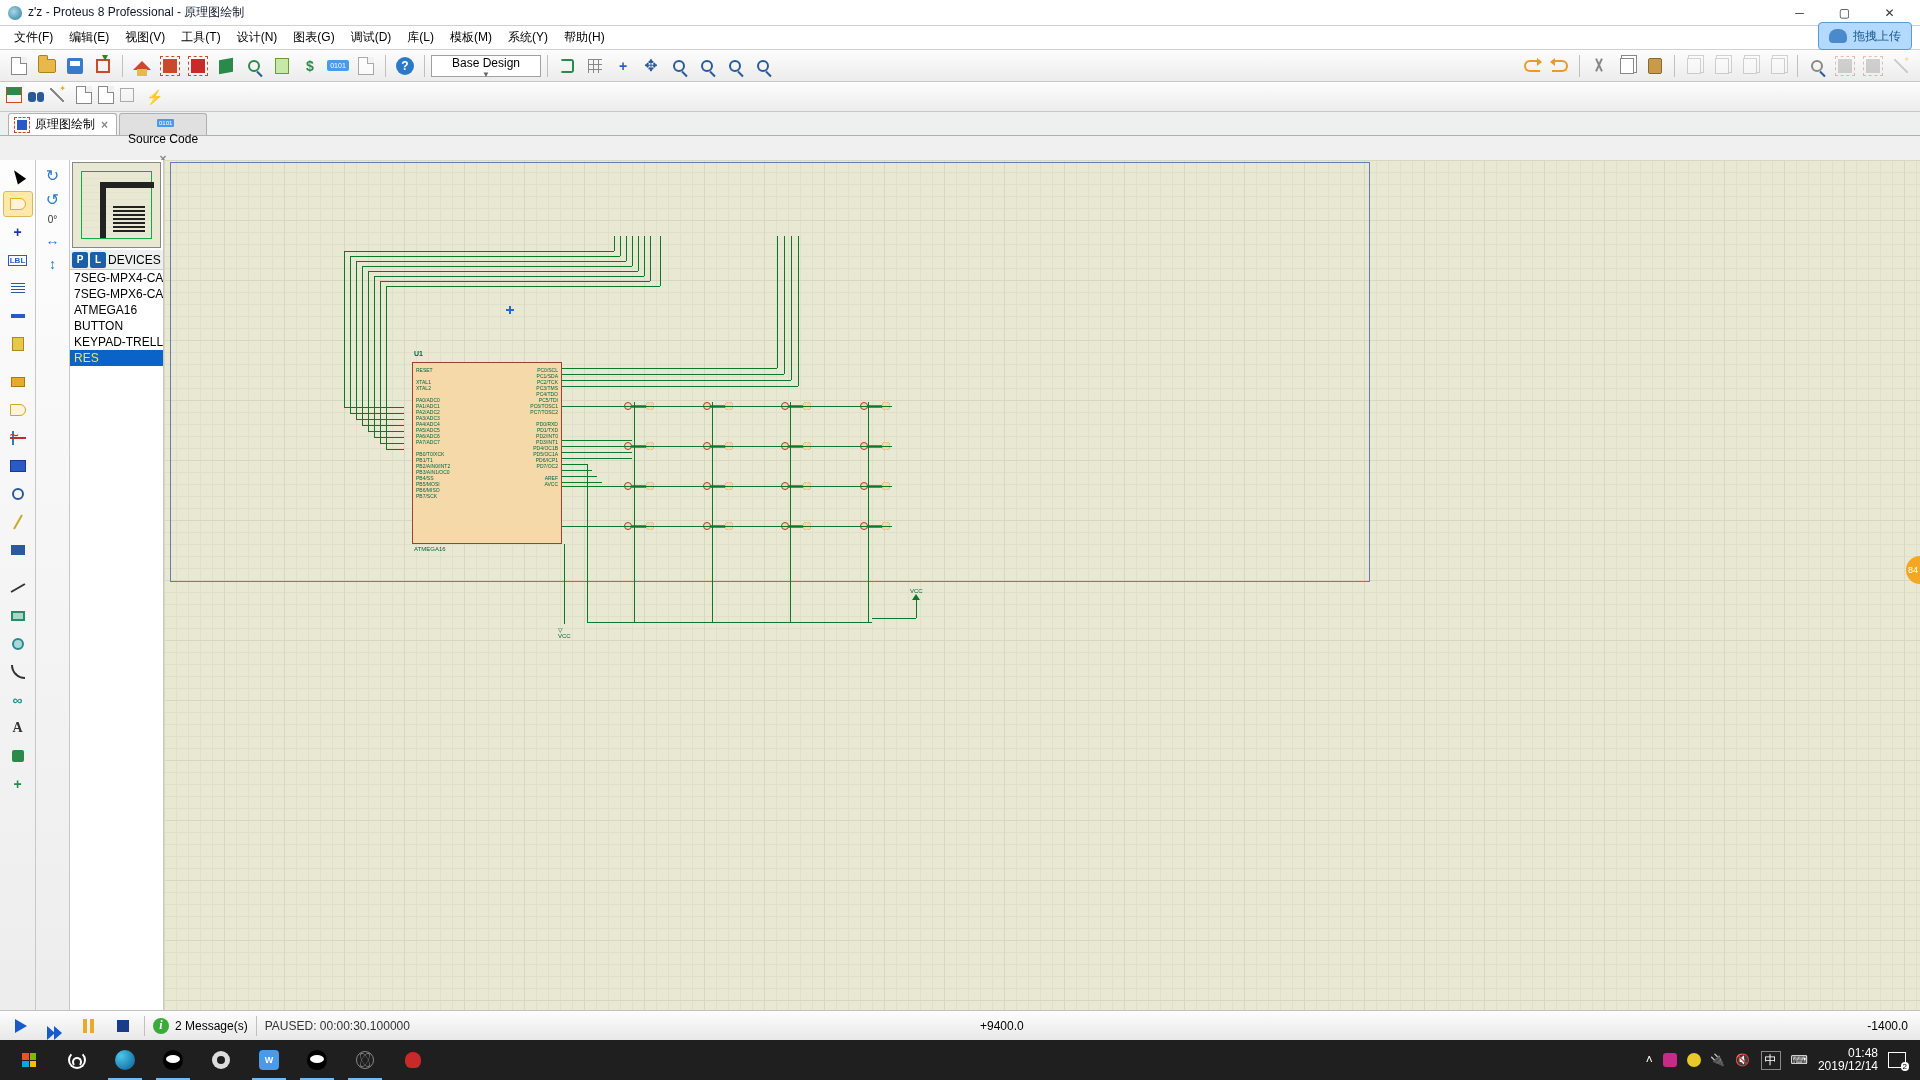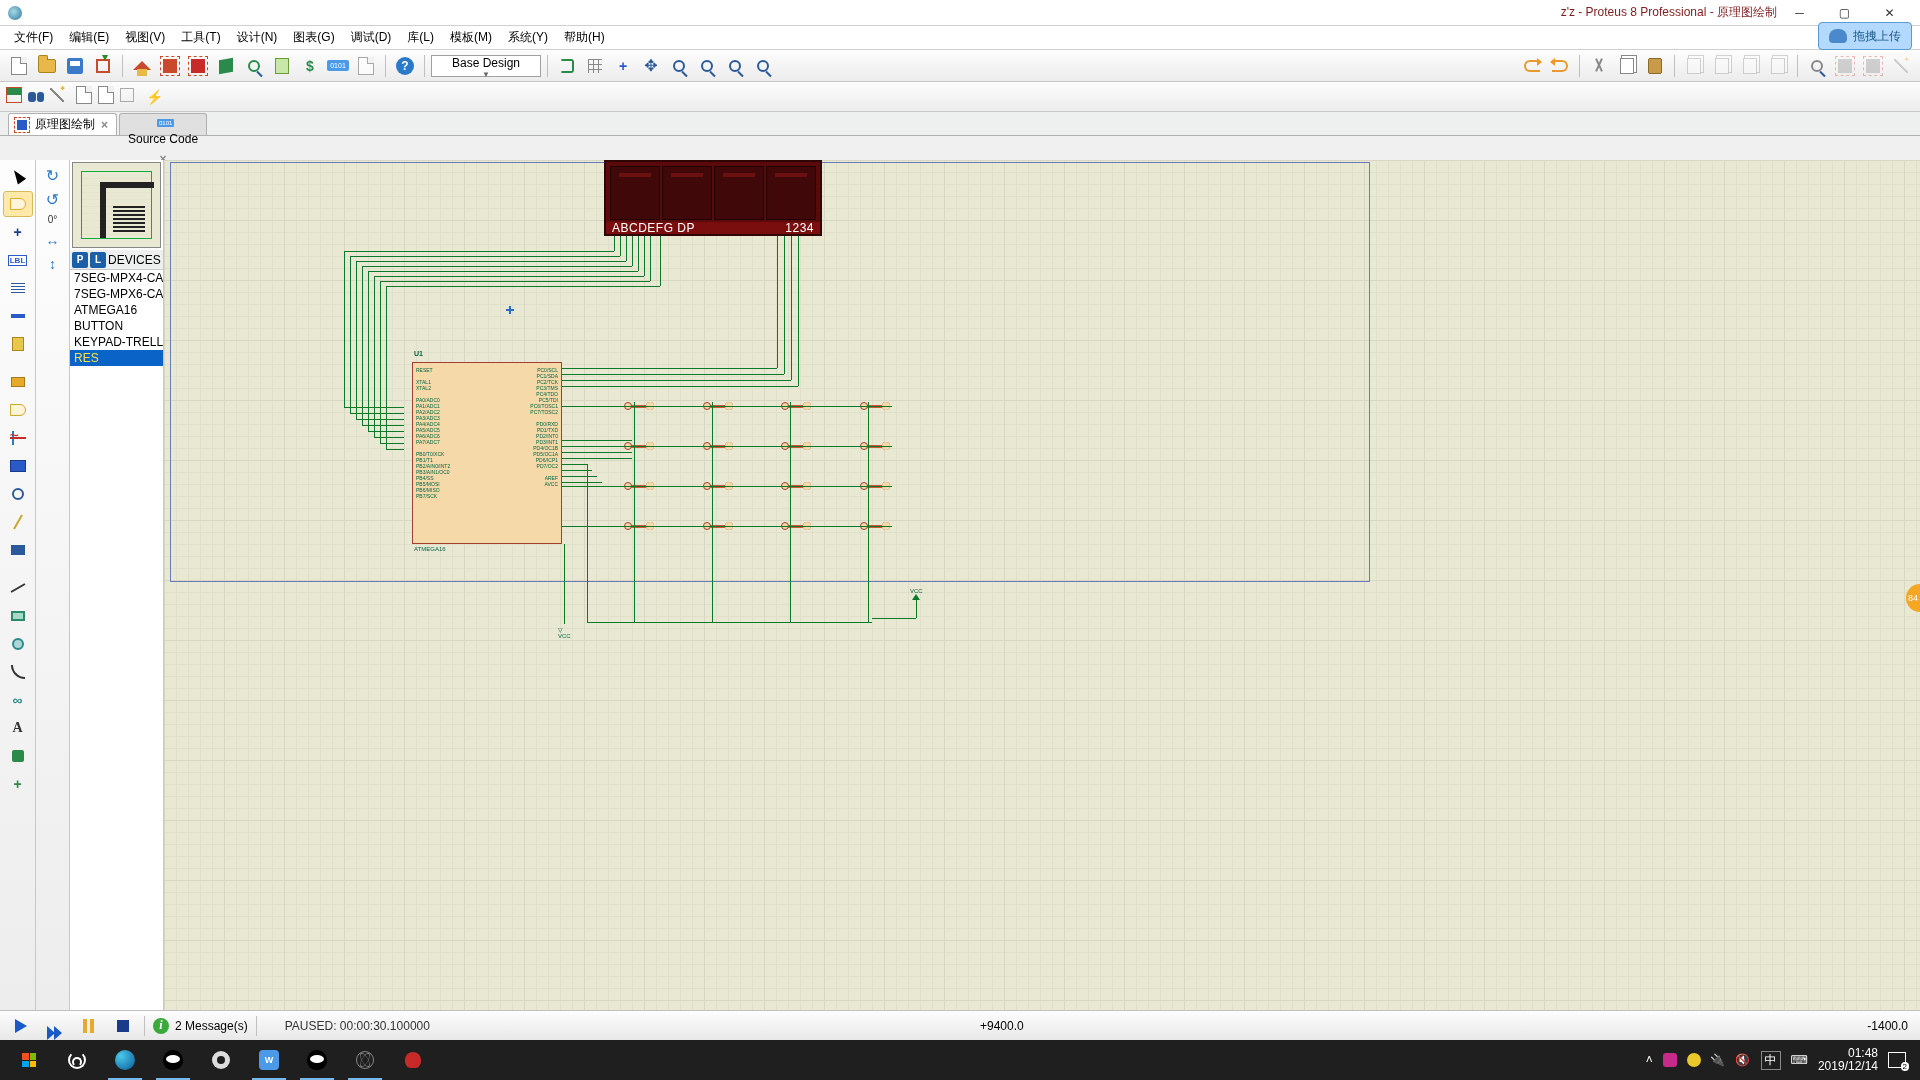--- a/index.html
+++ b/index.html
@@ -1,20 +1,20 @@
 <!DOCTYPE html>
 <html><head>
 <meta charset="utf-8">
 <style>
 * { margin: 0; padding: 0; box-sizing: border-box; font-family: "Microsoft YaHei", Tahoma, sans-serif; font-size: 12px; }
 html, body { width: 100%; height: 100%; overflow: hidden; background: #f0f0f0; }
 
 .titlebar { height: 26px; background: #fff; display: flex; align-items: center; padding: 0 8px; border-bottom: 1px solid #d0d0d0; }
 .titlebar .app-icon { width: 14px; height: 14px; border-radius: 50%; background: radial-gradient(circle at 40% 40%, #a8d8e8, #2a7a9a); margin-right: 6px; }
-.titlebar .title-text { flex: 1; color: #7f1d1d; text-align: right; }
+.titlebar .title-text { flex: 1; color: #0f172a; }
 .titlebar .win-btn { width: 45px; height: 26px; display: flex; align-items: center; justify-content: center; color: #333; }
 
 .menubar { height: 24px; background: #fff; display: flex; align-items: center; padding: 0 6px; border-bottom: 1px solid #d0d0d0; position: relative; }
 .menubar .menu-item { padding: 2px 8px; cursor: default; }
 .cloud-badge { position: absolute; right: 8px; top: -4px; height: 28px; background: #b3d9ff; border: 1px solid #5a9bd4; border-radius: 4px; display: flex; align-items: center; padding: 0 10px; gap: 6px; color: #1a5a8a; font-size: 11px; }
 .cloud-badge .cloud-icon { width: 18px; height: 14px; background: #4a8acc; border-radius: 8px 8px 4px 4px; position: relative; }
 
 .toolbar { height: 32px; background: linear-gradient(#fdfdfd,#ececec); border-bottom: 1px solid #c8c8c8; display: flex; align-items: center; padding: 0 6px; gap: 2px; }
 .toolbar .tbtn { width: 26px; height: 26px; display: flex; align-items: center; justify-content: center; border-radius: 2px; cursor: default; }
 .toolbar .tbtn.disabled { opacity: .35; }
@@ -97,21 +97,21 @@
 .cross { position:absolute; width:8px; height:8px; }
 .cross::before,.cross::after { content:""; position:absolute; background:#2a6ac8; }
 .cross::before { left:3px; top:0; width:2px; height:8px; }
 .cross::after { top:3px; left:0; height:2px; width:8px; }
 
 .status { position: absolute; left: 0; right: 0; bottom: 0; height: 30px; background: linear-gradient(#fdfdfd,#e8e8e8); border-top: 1px solid #c0c0c0; display: flex; align-items: center; padding: 0 8px; gap: 8px; }
 .sim-btn { width: 26px; height: 22px; display: flex; align-items: center; justify-content: center; }
 .status .sep2 { width:1px; height:20px; background:#c0c0c0; }
 .status-info { display: flex; align-items: center; gap: 6px; font-size: 12px; }
 .status-info .info-icon { width:16px; height:16px; border-radius:50%; background:#3aaa3a; color:#fff; display:flex; align-items:center; justify-content:center; font-style:italic; font-weight:bold; font-family: Georgia, serif; }
-.status-paused { font-size: 12px; color: #333; margin-left: 20px; }
+.status-paused { font-size: 12px; color: #333; }
 .status-coords { position: absolute; right: 12px; font-size: 12px; }
 .status-coord-x { position: absolute; left: 980px; font-size: 12px; }
 
 .taskbar { position: fixed; left: 0; right: 0; bottom: 0; height: 40px; background: #1f1f1f; display: flex; align-items: center; padding: 0 6px; gap: 2px; color: #fff; z-index: 100; }
 .taskbar .tbicon { width: 46px; height: 40px; display: flex; align-items: center; justify-content: center; position:relative; }
 .taskbar .tbicon.active::after { content:""; position:absolute; left:6px; right:6px; bottom:0; height:2px; background:#76b9ed; }
 .taskbar .tray { margin-left: auto; display: flex; align-items: center; gap: 10px; padding-right: 8px; font-size: 11px; }
 .taskbar .clock { text-align: right; line-height: 13px; font-size: 11px; }
 
 
@@ -478,32 +478,20 @@
     <div class="dev-scroll">
         <span>‹</span>
         <span>›</span>
       </div>
   </div>
 
   <div class="canvas">
     <div class="grid"></div>
     <div class="page-border"></div>
 
-    <div class="seg-display">
-      <div class="digits">
-          <div class="digit"></div>
-          <div class="digit"></div>
-          <div class="digit"></div>
-          <div class="digit"></div>
-        </div>
-      <div class="label-bar">
-        <span>ABCDEFG  DP</span>
-        <span>1234</span>
-      </div>
-    </div>
 
     <div class="cross" style="left:342px; top:146px"></div>
 
     <div class="wire wv" style="left:450px; top:76px; height:15px"></div>
     <div class="wire wv" style="left:456px; top:76px; height:20px"></div>
     <div class="wire wv" style="left:462px; top:76px; height:25px"></div>
     <div class="wire wv" style="left:468px; top:76px; height:30px"></div>
     <div class="wire wv" style="left:474px; top:76px; height:35px"></div>
     <div class="wire wv" style="left:480px; top:76px; height:40px"></div>
     <div class="wire wv" style="left:486px; top:76px; height:45px"></div>
@@ -722,13 +710,13 @@
     <div class="clock">
       <div>01:48</div>
       <div>2019/12/14</div>
     </div>
     <span style="position:relative;width:18px;height:16px;border:1px solid #fff;display:inline-block">
       <span style="position:absolute;right:-4px;bottom:-4px;background:#fff;color:#000;font-size:8px;border-radius:6px;padding:0 2px">2</span>
     </span>
   </div>
 </div>
 
-<div style="position:fixed; right:0; top:584px; width:14px; height:28px; background:#f5a623; border-radius:14px 0 0 14px; color:#fff; font-size:9px; display:flex; align-items:center; justify-content:center">84</div>
+<div style="position:fixed; right:0; top:556px; width:14px; height:28px; background:#f5a623; border-radius:14px 0 0 14px; color:#fff; font-size:9px; display:flex; align-items:center; justify-content:center">84</div>
 
 </body></html>

